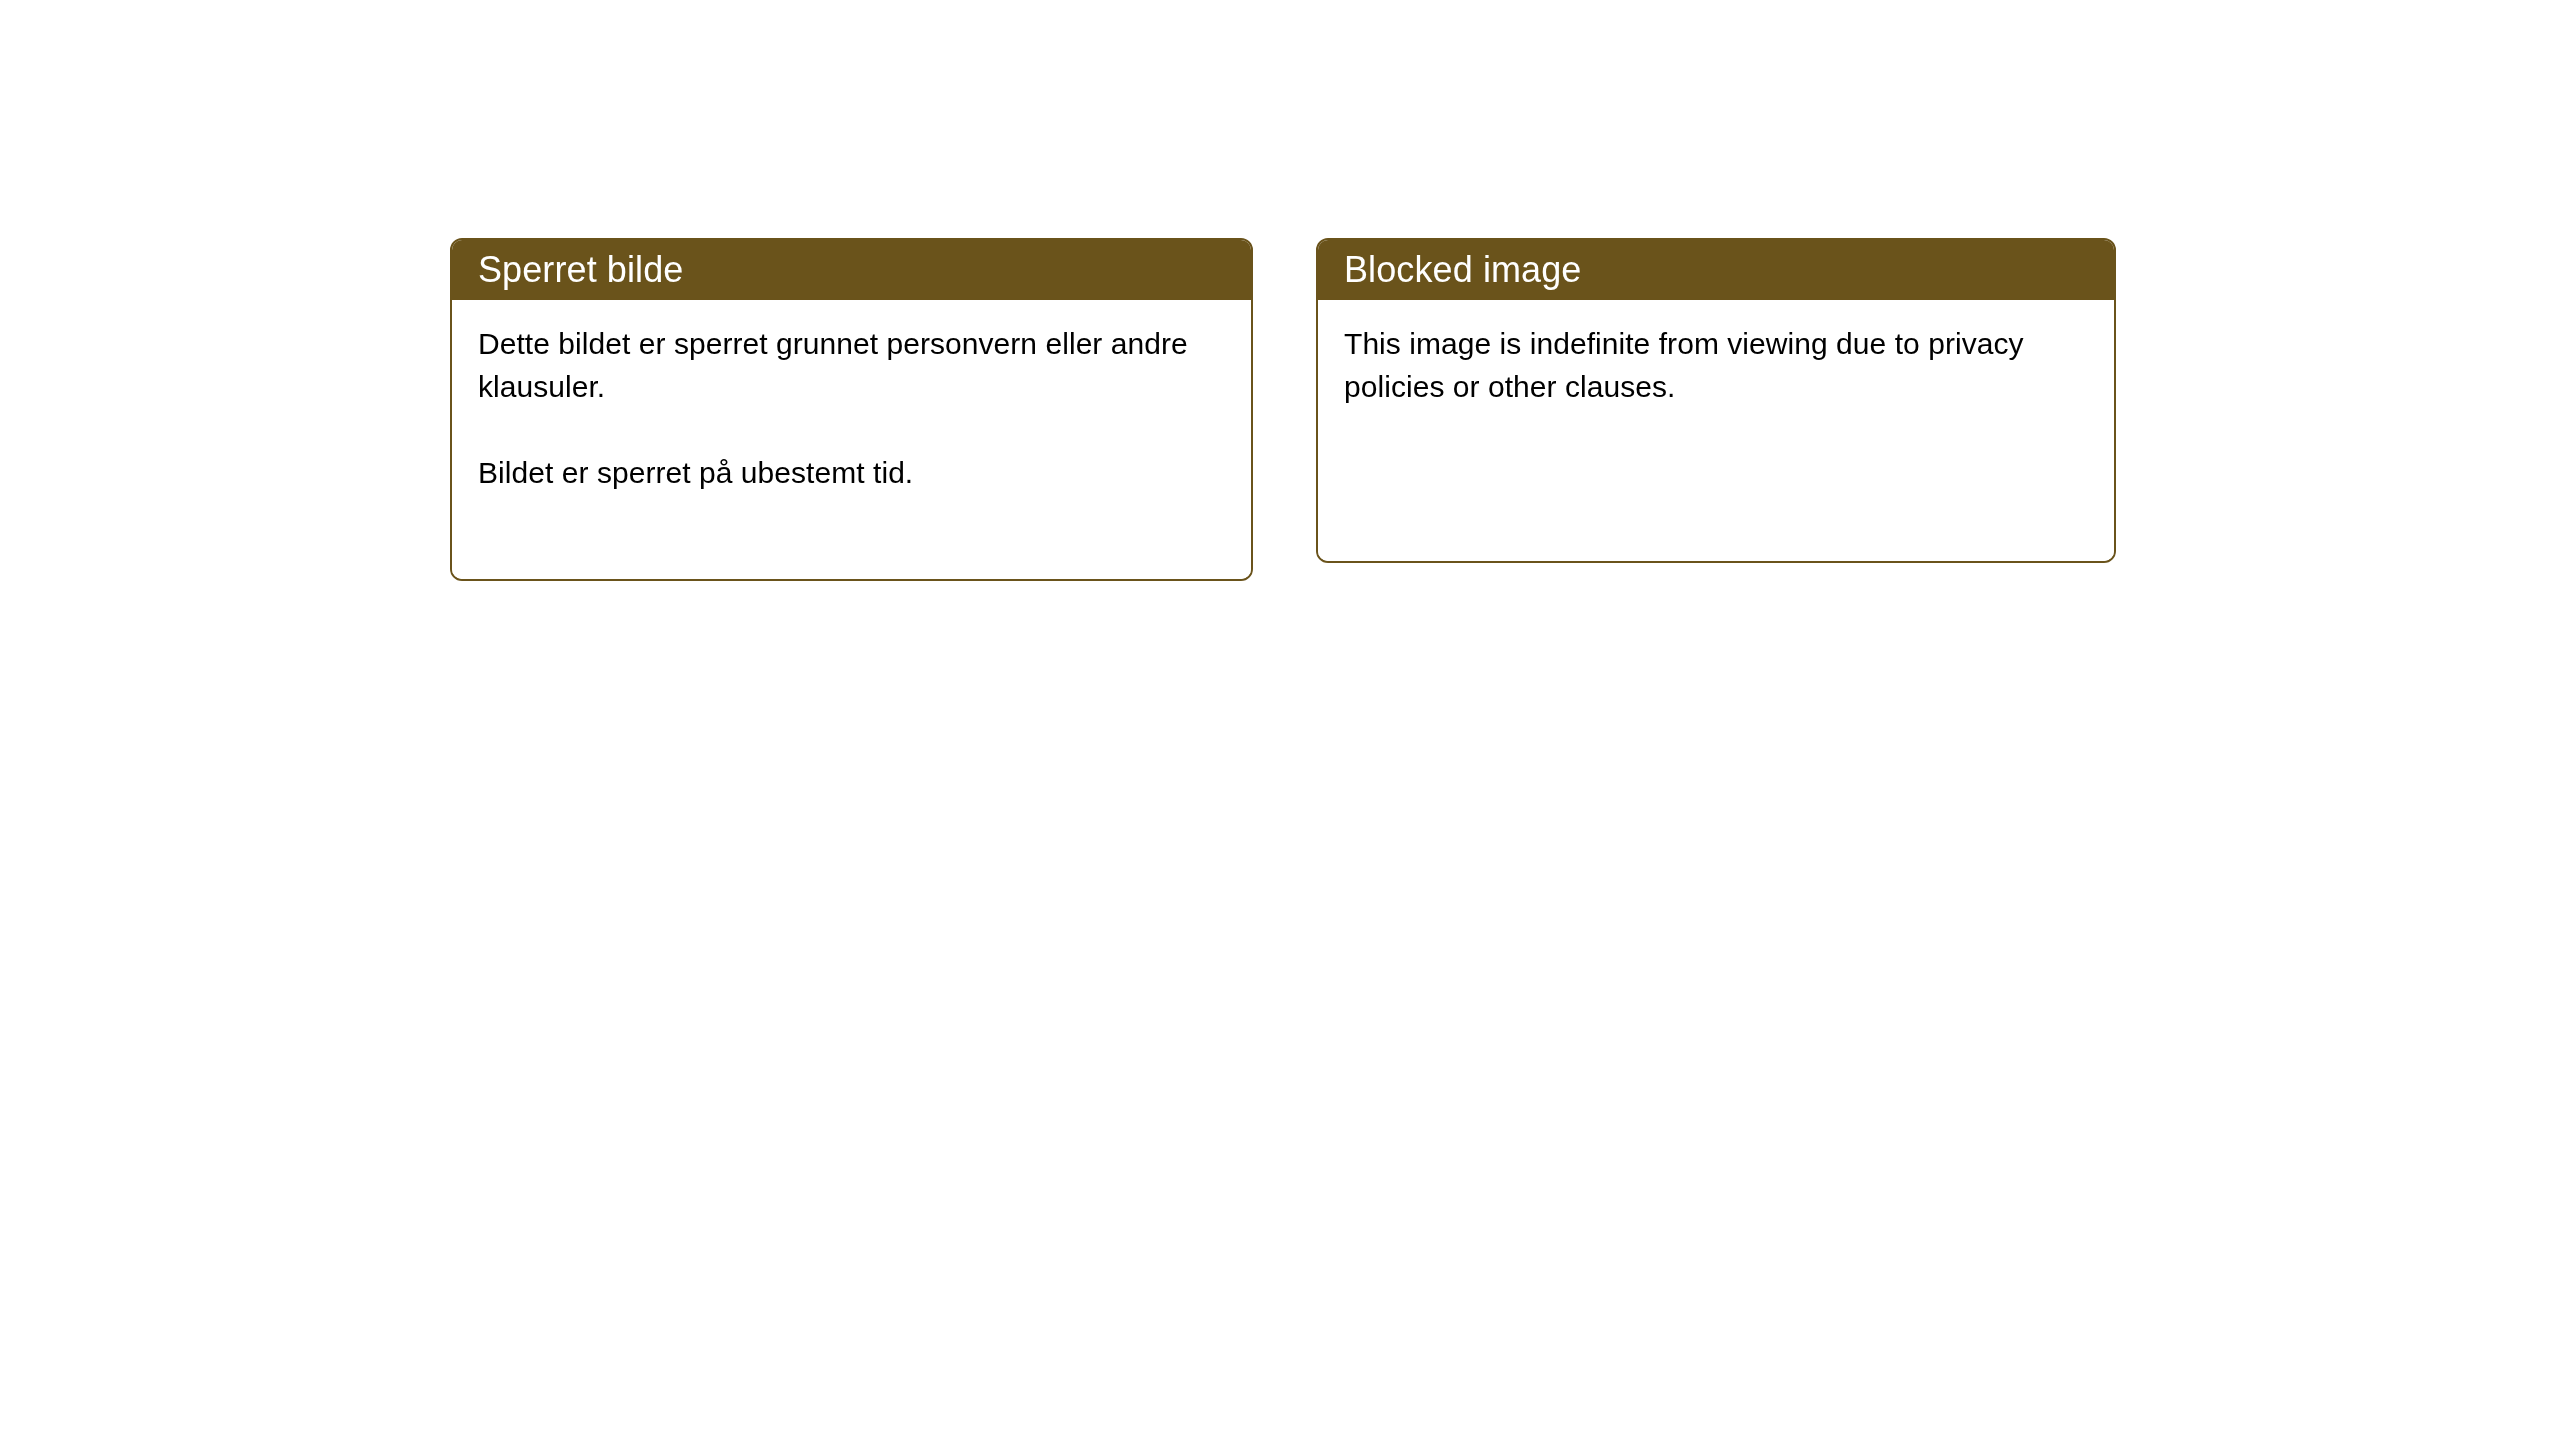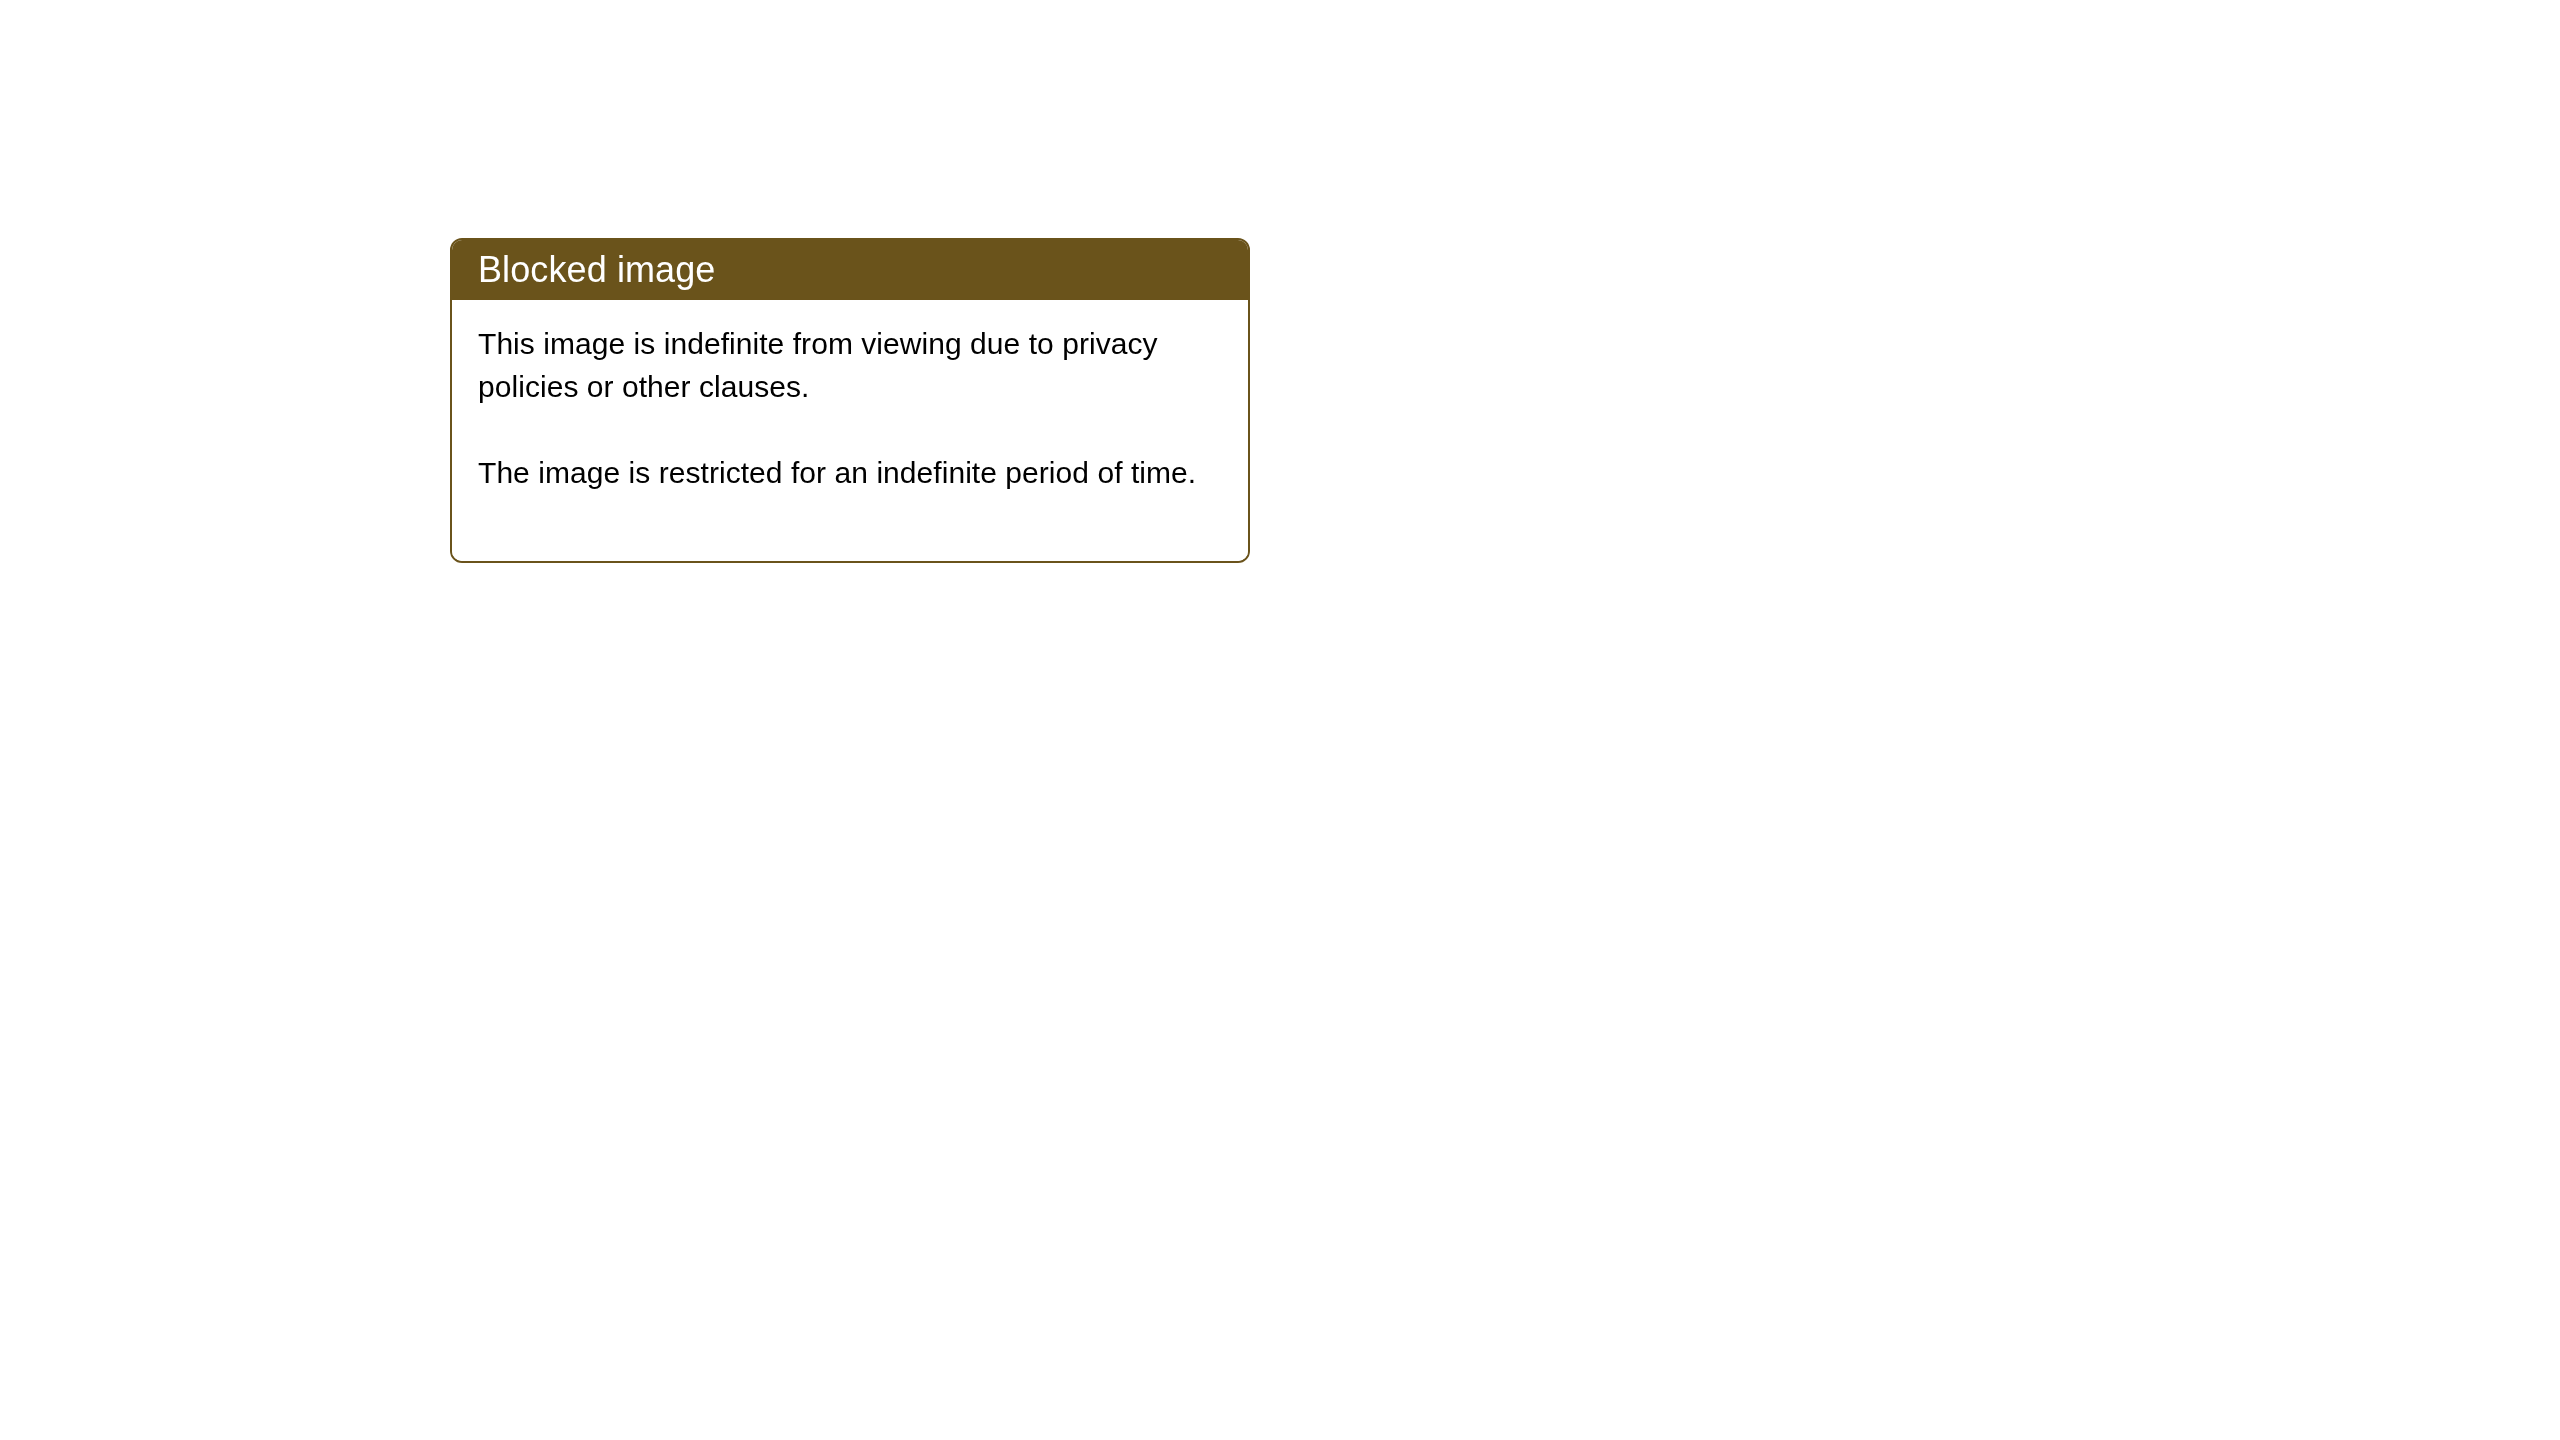--- a/index.html
+++ b/index.html
@@ -92,27 +92,36 @@
     height: 43px;
   }
 </style>
 </head>
 <body>
 
 <div class="page">
 
   <div class="card-row">
 
+    <section class="notice-card card-no">
+      <div class="card-header">
+        <span class="card-title">Sperret bilde</span>
+      </div>
+      <div class="card-body">
+        <p class="body-paragraph">Dette bildet er sperret grunnet personvern eller andre klausuler.</p>
+        <div class="paragraph-gap"></div>
+        <p class="body-paragraph">Bildet er sperret på ubestemt tid.</p>
+      </div>
+    </section>
 
     <section class="notice-card card-en">
       <div class="card-header">
         <span class="card-title">Blocked image</span>
       </div>
       <div class="card-body">
         <p class="body-paragraph">This image is indefinite from viewing due to privacy policies or other clauses.</p>
         <div class="paragraph-gap"></div>
-        <p class="body-paragraph">The image is restricted for an indefinite period of time.</p>
       </div>
     </section>
 
   </div>
 
 </div>
 
 </body></html>

